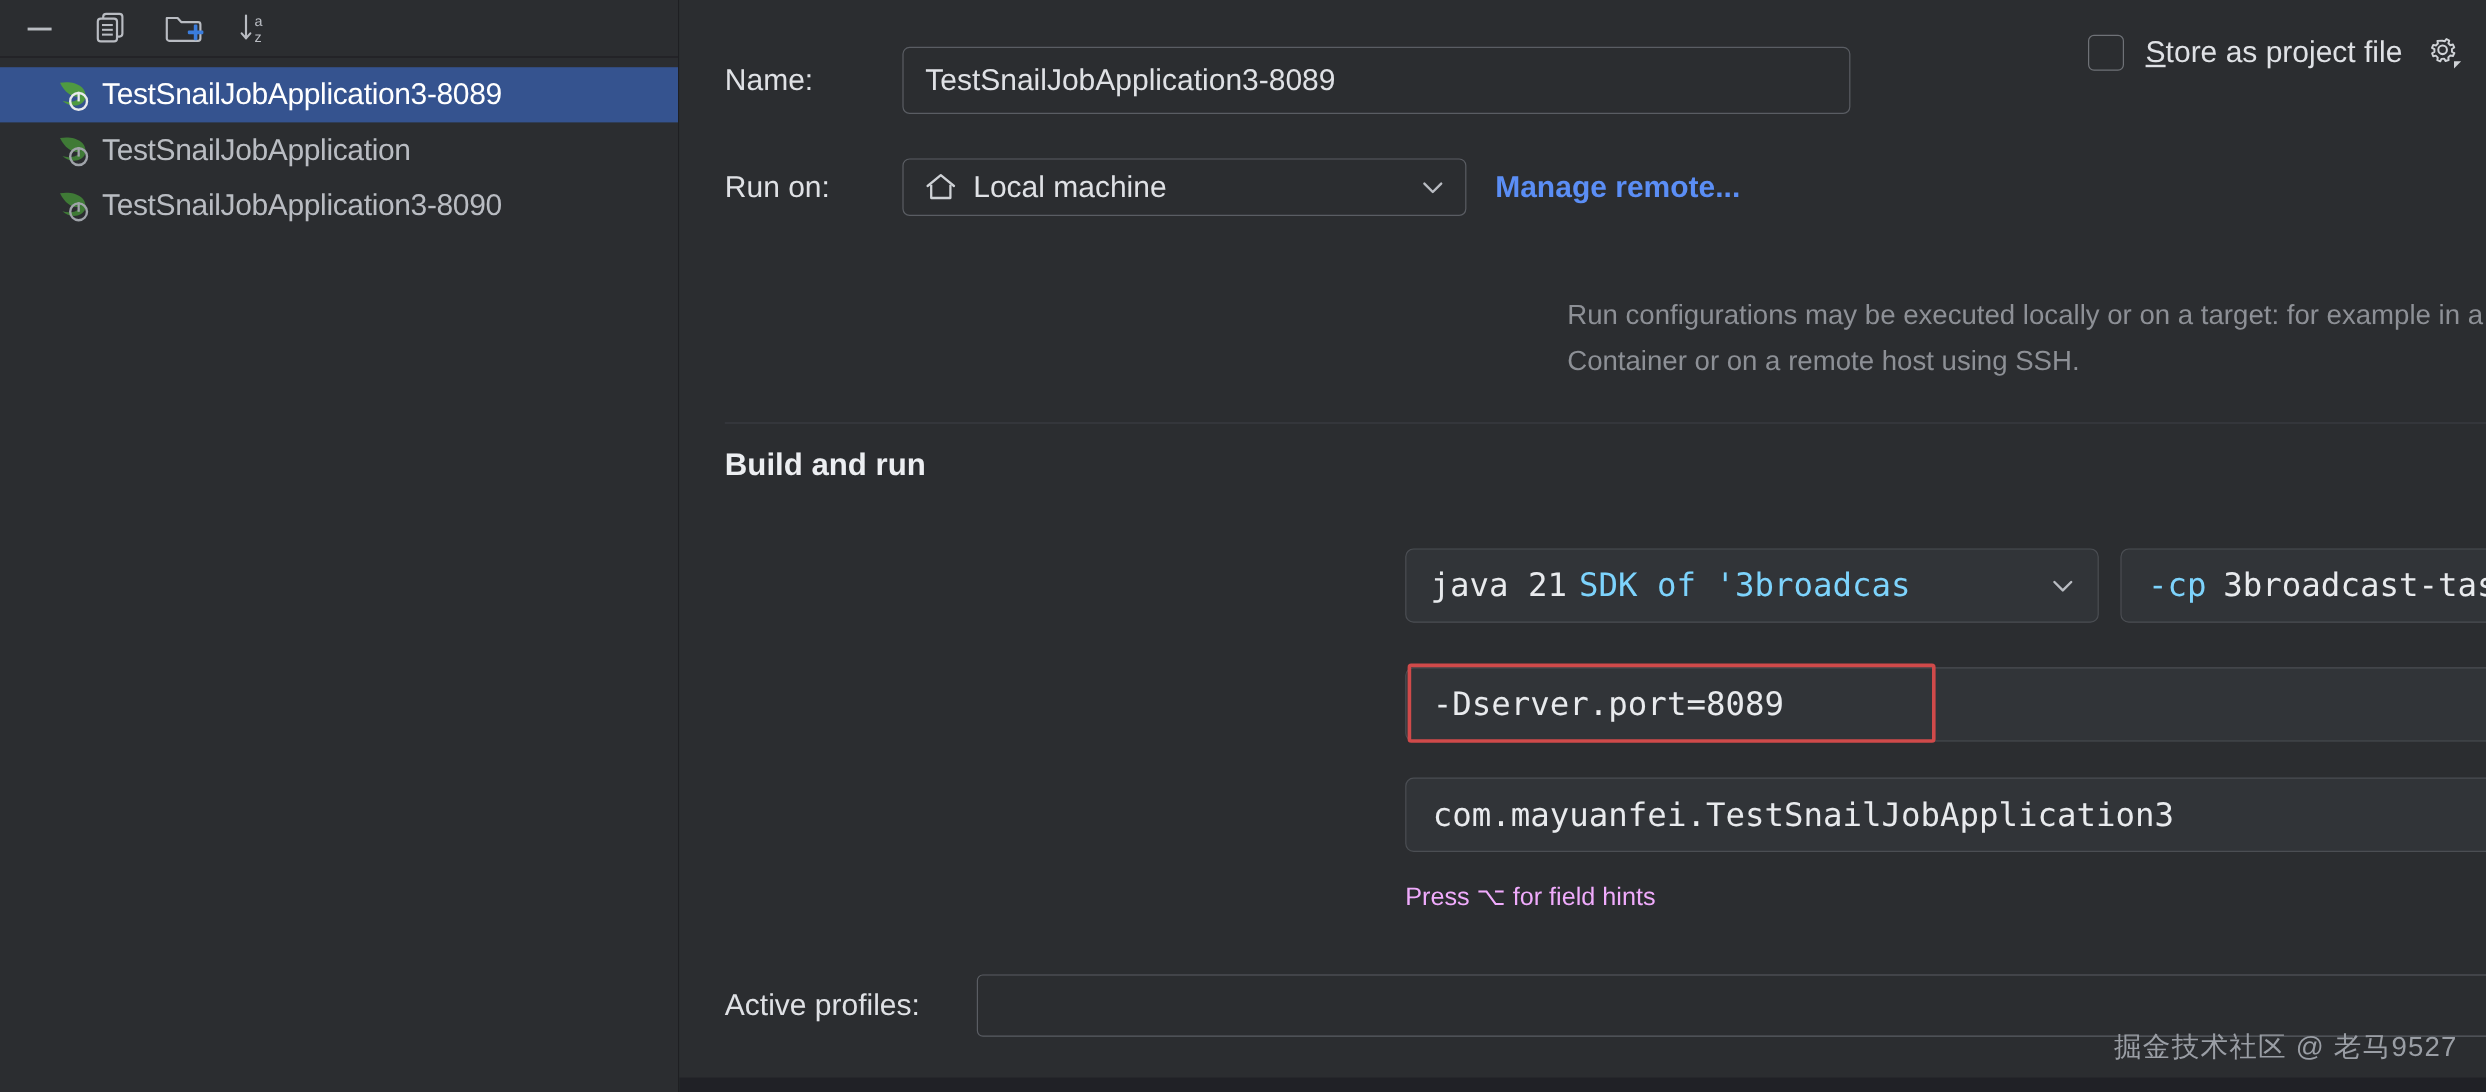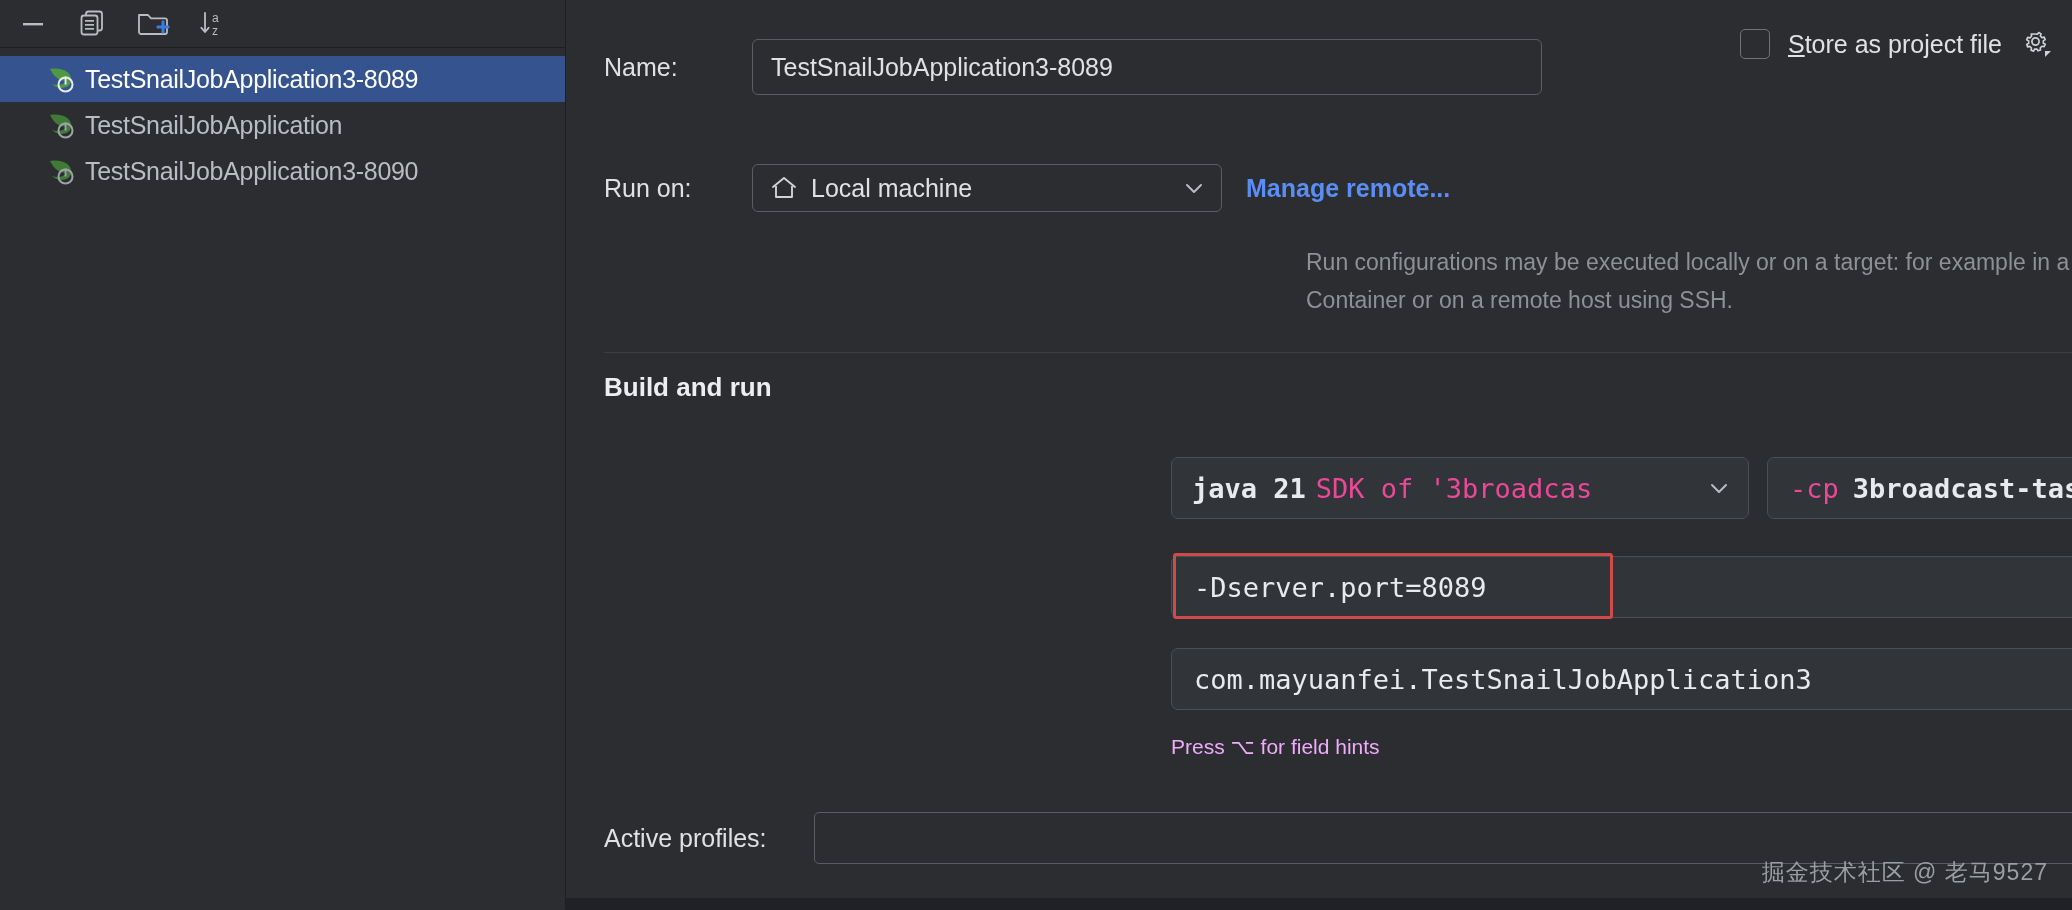--- a/index.html
+++ b/index.html
@@ -169,21 +169,21 @@
     font-size: 25px;
     color: #dfe1e5;
     white-space: nowrap;
   }
   .store-label .mn { text-decoration: underline; }
 
   
   .runon-row {
     position: absolute;
     left: 38px;
-    top: 164px;
+    top: 132px;
     display: flex;
     align-items: center;
   }
   .lbl-runon {
     width: 148px;
     flex: 0 0 148px;
   }
   .combo {
     background: #2b2d30;
     border: 1px solid #5a5d63;
@@ -279,22 +279,22 @@
     background: #313438;
     border: 1px solid #4b4e53;
     border-radius: 7px;
     box-sizing: border-box;
     display: flex;
     align-items: center;
     padding: 0 18px 0 22px;
     gap: 14px;
     font-size: 27px;
   }
-  .tok-strong { color: #e8eaed; font-weight: bold; }
-  .tok-dim { color: #ec4899; }
+  .tok-strong { color: #e8eaed; font-weight: normal; }
+  .tok-dim { color: #7dd3fc; }
   .grow { flex: 1 1 auto; overflow: hidden; white-space: nowrap; }
 
   
   .vm-row {
     position: absolute;
     left: 605px;
     top: 556px;
     width: 1429px;
     height: 62px;
     background: #313438;

